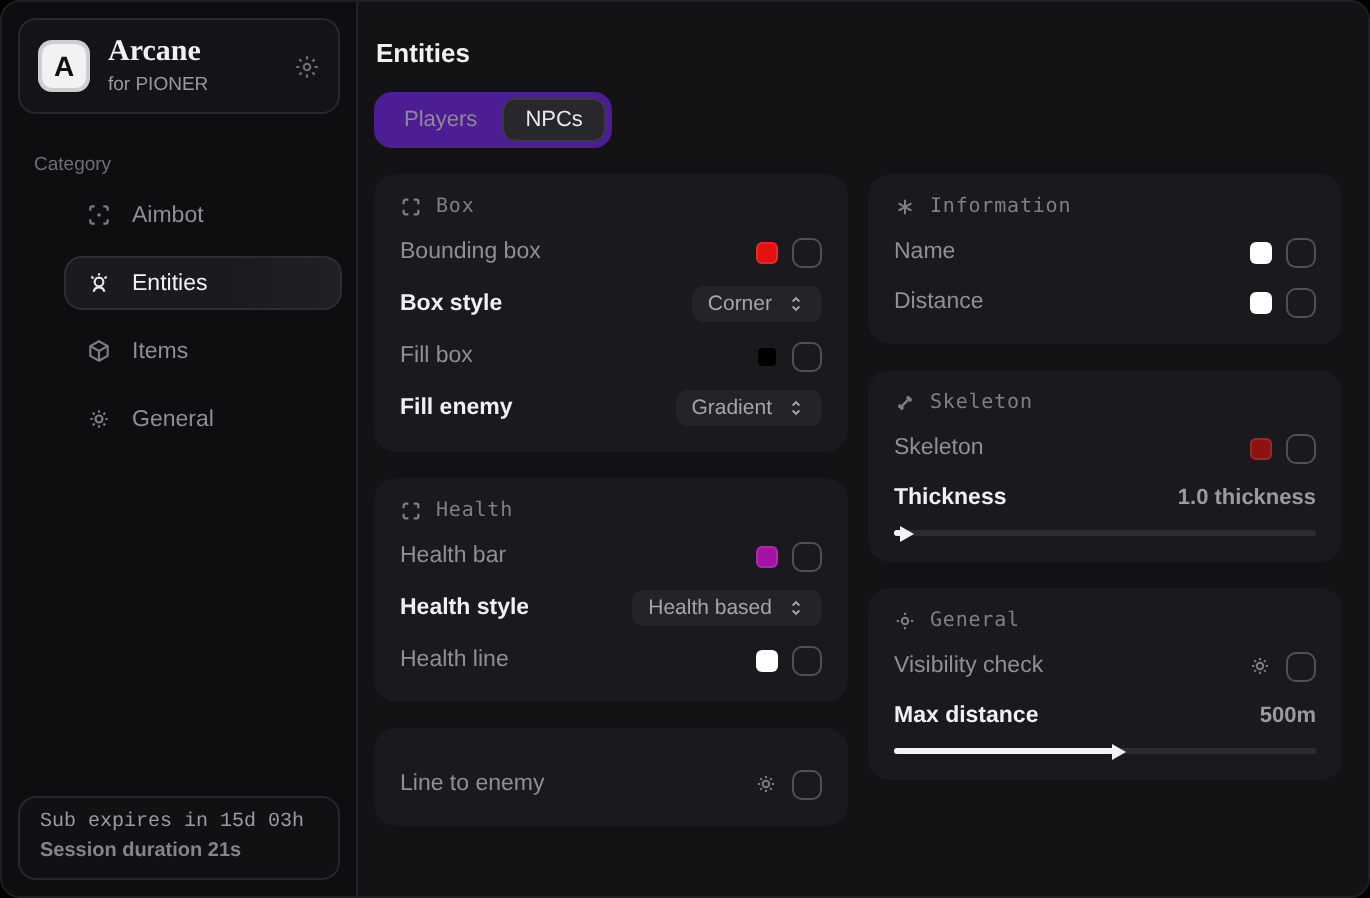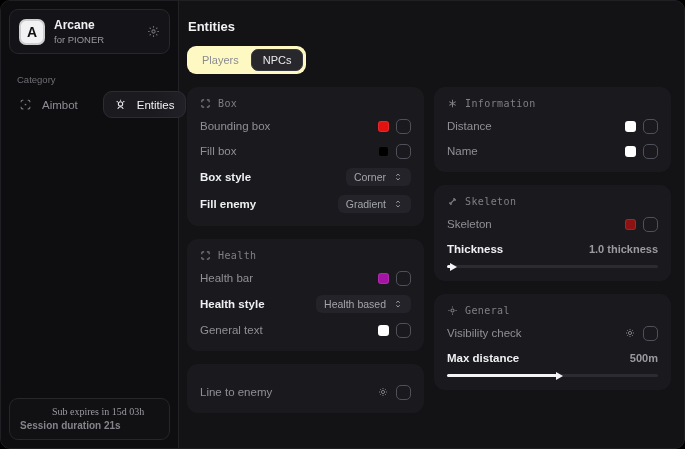--- a/index.html
+++ b/index.html
@@ -6,37 +6,37 @@
   html,body { background:#000; width:685px; height:449px; font-family:"Liberation Sans","DejaVu Sans",sans-serif; }
   .window {
     width:685px; height:449px; display:flex; background:#131316;
     border-radius:10px; overflow:hidden; border:1px solid #1f1f24;
   }
   
   .sidebar { width:178px; min-width:178px; background:#0e0e11; border-right:1px solid #222227; display:flex; flex-direction:column; }
   .logo-card { margin:8px; padding:8px 9px; background:#141418; border:1px solid #27272c; border-radius:9px; display:flex; align-items:center; gap:9px; }
   .logo-box { width:26px; height:26px; background:#f2f2f4; border-radius:7px; display:grid; place-items:center; color:#101012; font-weight:800; font-size:14px; box-shadow:inset 0 0 0 2px rgba(0,0,0,.15); }
   .logo-text { display:flex; flex-direction:column; }
-  .logo-title { font-size:12px; font-weight:700; color:#f0f0f2; }
+  .logo-title { font-size:15px; font-weight:700; color:#f0f0f2;font-family:Liberation Serif, serif; }
   .logo-sub { font-size:9.5px; color:#98989e; margin-top:2px; }
   .logo-gear { margin-left:auto; color:#6e6e74; display:flex; cursor:pointer; }
   .category-label { margin:12px 0 3px 16px; font-size:9.5px; color:#6e6e74; }
-  .nav { display:flex; flex-direction:row; }
+  .nav { display:flex; flex-direction:column;padding-left:24px; }
   .nav-item { display:flex; align-items:center; gap:10px; margin:3px 7px 4px; padding:6px 10px; border-radius:9px; color:#8d8d94; font-size:11.5px; border:1px solid transparent; cursor:pointer; }
   .nav-item .nicon { display:flex; color:#7c7c83; }
   .nav-item.active { background:linear-gradient(90deg,#1a1a1f 60%, #202026); border-color:#2c2c33; color:#f2f2f4; }
   .nav-item.active .nicon { color:#e8e8ec; }
   .spacer { flex:1; }
   .footer-card { margin:8px; padding:7px 10px 8px; background:#111114; border:1px solid #26262b; border-radius:9px; }
-  .footer-line1 { font-family:Liberation Serif, serif; font-size:10px; color:#9c9ca2;margin-left:32px; }
+  .footer-line1 { font-family:Liberation Mono, monospace; font-size:10px; color:#9c9ca2; }
   .footer-line2 { font-size:10px; font-weight:600; color:#84848a; margin-top:3px; }
   
   .main { flex:1; padding:14px 13px 12px 8px; display:flex; flex-direction:column; }
   .page-title { font-size:13px; font-weight:700; color:#f1f1f3; margin:4px 0 12px 1px; }
-  .tabs { display:inline-flex; align-self:flex-start; background:#fef9c3; border-radius:9px; padding:3px; margin-bottom:13px; }
+  .tabs { display:inline-flex; align-self:flex-start; background:#4c1d95; border-radius:9px; padding:3px; margin-bottom:13px; }
   .tab { padding:4px 11px; font-size:11px; color:#8b8b92; border-radius:7px; border:1px solid transparent; cursor:pointer; }
   .tab.active { background:#27272c; border-color:#3a3a41; color:#e9e9ed; }
   .content { display:flex; gap:10px; align-items:flex-start; }
   .col { display:flex; flex-direction:column; gap:13px; flex:1; }
   .card { background:#1a1a1e; border-radius:11px; padding:11px 13px 13px; }
   .card-header { display:flex; align-items:center; gap:7px; color:#7f7f86; font-family:"DejaVu Sans Mono",monospace; font-size:10px; letter-spacing:.4px; margin-bottom:3px; }
   .row { display:flex; align-items:center; justify-content:space-between; margin-top:9px; min-height:16px; }
   .row-label { color:#8f8f96; font-size:11.5px; }
   .row-label.bright { color:#eef0f2; font-weight:700; }
   .controls { display:flex; align-items:center; gap:7px; }
@@ -141,38 +141,38 @@
             <span>Box</span>
           </div>
           <div class="row">
             <span class="row-label">Bounding box</span>
             <span class="controls">
               <span class="swatch" style="background: rgb(228, 17, 17);"></span>
               <span class="checkbox"></span>
             </span>
           </div>
           <div class="row">
-            <span class="row-label">Fill box</span>
-            <span class="controls">
-              <span class="swatch" style="background: rgb(0, 0, 0);"></span>
-              <span class="checkbox"></span>
-            </span>
-          </div>
-          <div class="row">
             <span class="row-label bright">Box style</span>
             <span class="dropdown">
               <span>Corner</span>
               <span>
                   <svg width="10" height="10" viewBox="0 0 24 24" fill="none" stroke="currentColor" stroke-width="2.4">
                     <path d="M8 9l4-4 4 4M8 15l4 4 4-4"></path>
                   </svg>
                 </span>
             </span>
           </div>
           <div class="row">
+            <span class="row-label">Fill box</span>
+            <span class="controls">
+              <span class="swatch" style="background: rgb(0, 0, 0);"></span>
+              <span class="checkbox"></span>
+            </span>
+          </div>
+          <div class="row">
             <span class="row-label bright">Fill enemy</span>
             <span class="dropdown">
               <span>Gradient</span>
               <span>
                   <svg width="10" height="10" viewBox="0 0 24 24" fill="none" stroke="currentColor" stroke-width="2.4">
                     <path d="M8 9l4-4 4 4M8 15l4 4 4-4"></path>
                   </svg>
                 </span>
             </span>
           </div>
@@ -199,21 +199,21 @@
             <span class="dropdown">
               <span>Health based</span>
               <span>
                   <svg width="10" height="10" viewBox="0 0 24 24" fill="none" stroke="currentColor" stroke-width="2.4">
                     <path d="M8 9l4-4 4 4M8 15l4 4 4-4"></path>
                   </svg>
                 </span>
             </span>
           </div>
           <div class="row">
-            <span class="row-label">General text</span>
+            <span class="row-label">Health line</span>
             <span class="controls">
               <span class="swatch" style="background: rgb(255, 255, 255);"></span>
               <span class="checkbox"></span>
             </span>
           </div>
         </div>
 
         <div class="card">
           <div class="row">
             <span class="row-label">Line to enemy</span>
@@ -235,28 +235,28 @@
         <div class="card">
           <div class="card-header">
             <span>
                 <svg width="11" height="11" viewBox="0 0 24 24" fill="none" stroke="currentColor" stroke-width="2.2">
                   <path d="M12 4v16M5 8l14 8M19 8L5 16"></path>
                 </svg>
               </span>
             <span>Information</span>
           </div>
           <div class="row">
+            <span class="row-label">Name</span>
+            <span class="controls">
+              <span class="swatch" style="background: rgb(255, 255, 255);"></span>
+              <span class="checkbox"></span>
+            </span>
+          </div>
+          <div class="row">
             <span class="row-label">Distance</span>
-            <span class="controls">
-              <span class="swatch" style="background: rgb(255, 255, 255);"></span>
-              <span class="checkbox"></span>
-            </span>
-          </div>
-          <div class="row">
-            <span class="row-label">Name</span>
             <span class="controls">
               <span class="swatch" style="background: rgb(255, 255, 255);"></span>
               <span class="checkbox"></span>
             </span>
           </div>
         </div>
 
         <div class="card">
           <div class="card-header">
             <span>

